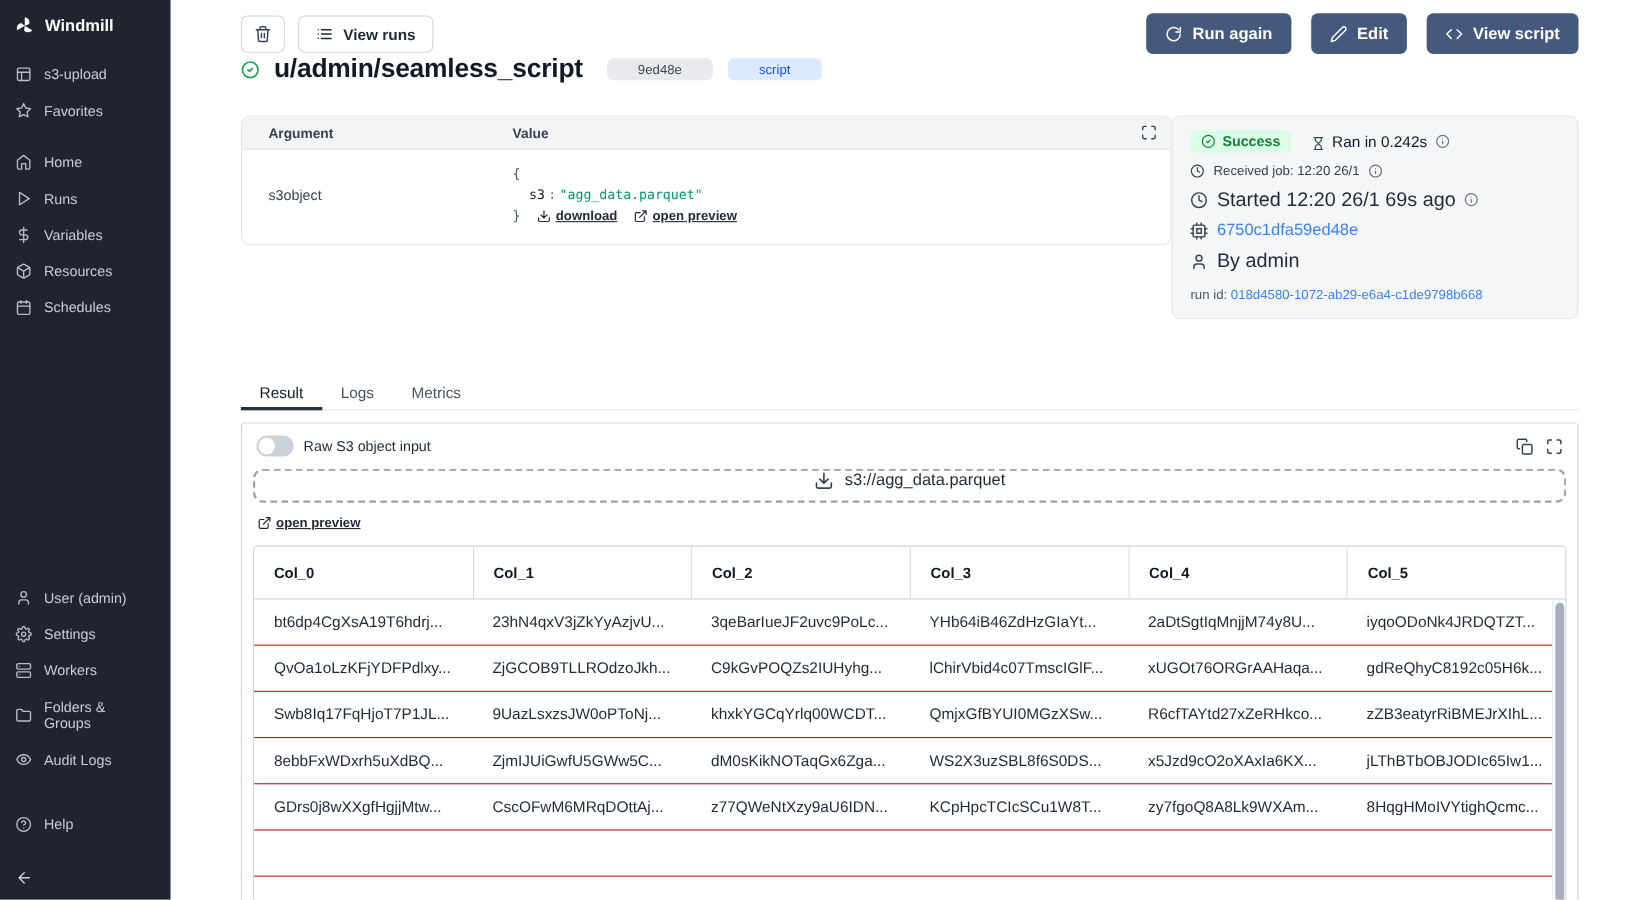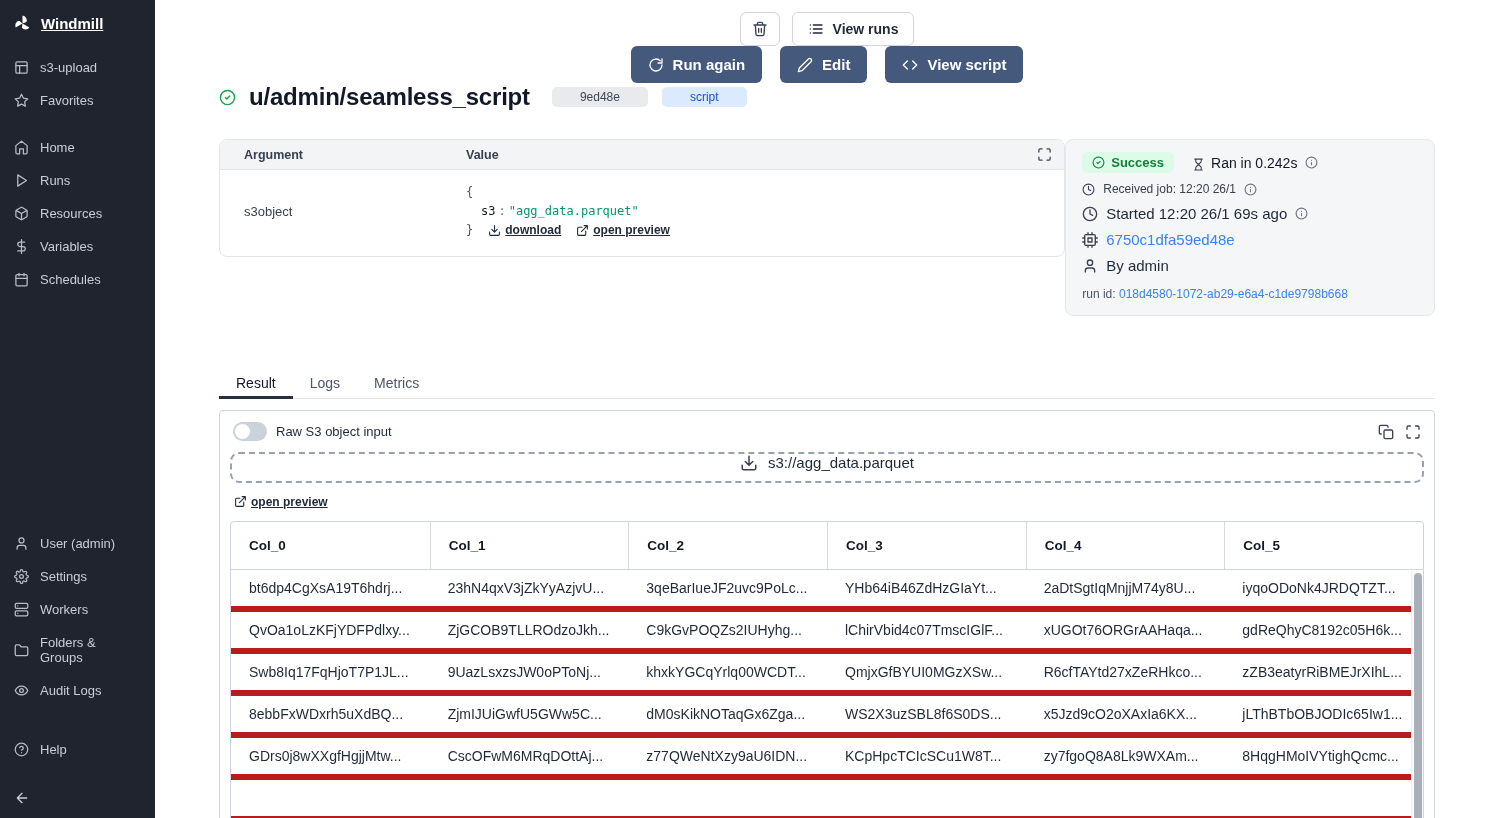--- a/index.html
+++ b/index.html
@@ -10,33 +10,33 @@
     background:#ffffff; color:#1f2937;
   }
   .app { display:flex; width:100%; height:100%; }
 
   
   .ic { width:16px; height:16px; fill:none; stroke:currentColor; stroke-width:2; stroke-linecap:round; stroke-linejoin:round; flex:none; }
   .ic-sm { width:13px; height:13px; }
 
   
   .sidebar { width:155px; flex:none; background:#20242e; color:#c8cdd7; display:flex; flex-direction:column; }
-  .brand { display:flex; align-items:center; gap:9px; padding:14px 14px 18px 13px; color:#fff; font-weight:700; font-size:15px; cursor:pointer;text-decoration:underline; }
+  .brand { display:flex; align-items:center; gap:9px; padding:14px 14px 18px 13px; color:#fff; font-weight:700; font-size:15px; cursor:pointer; }
   .brand .ic { width:19px; height:19px; }
   .side-item { display:flex; align-items:center; gap:11px; padding:9px 14px; font-size:13px; color:#c8cdd7; cursor:pointer; }
   .side-item .ic { width:15px; height:15px; opacity:.9; }
   .side-sep { height:14px; }
   .side-spacer { flex:1; }
   .side-back { padding:8px 14px 12px; margin-top:16px; }
   .side-back .ic { width:16px; height:16px; cursor:pointer; }
 
   
   .main { flex:1; padding:12px 58px 0 64px; overflow:hidden; }
 
-  .toolbar { display:flex; justify-content:space-between; align-items:center;flex-direction:column; }
+  .toolbar { display:flex; justify-content:space-between; align-items:center; }
   .toolbar-left { display:flex; align-items:center; gap:12px; }
   .toolbar-right { display:flex; align-items:center; gap:18px;justify-content:center; }
   .btn { display:inline-flex; align-items:center; gap:9px; border-radius:6px; cursor:pointer; font-family:inherit; }
   .icon-btn { width:40px; height:34px; justify-content:center; background:#fff; border:1px solid #d1d5db; color:#374151; }
   .outline-btn { height:34px; padding:0 15px; background:#fff; border:1px solid #d1d5db; color:#1f2937; font-size:14px; font-weight:600; }
   .dark-btn { height:37px; padding:0 17px; background:#44597c; border:none; color:#fff; font-size:15px; font-weight:600; }
 
   .title-row { display:flex; align-items:center; }
   .title-check { color:#16a34a; display:flex; margin-right:13px; }
   .title-check .ic { width:17px; height:17px; }
@@ -68,21 +68,21 @@
 
   
   .status-card { width:380px; background:#f5f6f8; border:1px solid #e5e7eb; border-radius:8px; padding:12px 16px 14px; }
   .status-row { display:flex; align-items:center; gap:8px; margin-bottom:9px; color:#1f2937; }
   .success-pill { display:inline-flex; align-items:center; gap:6px; background:#dcfce7; color:#15803d; font-size:13px; font-weight:600; padding:3px 10px; border-radius:6px; }
   .success-pill .ic { width:13px; height:13px; }
   .duration-wrap { display:inline-flex; align-items:flex-end; gap:6px; margin-left:10px; font-size:14px; color:#111827; }
   .info-ic { color:#6b7280; }
   .row-ic { color:#374151; }
   .status-small { font-size:12px; color:#374151; }
-  .status-med { font-size:15px; color:#1f2937; }
+  .status-med { font-size:18px; color:#1f2937; }
   .status-link { font-size:15px; color:#3b82f6; cursor:pointer; text-decoration:none; }
   .runid-row { margin-top:13px; font-size:12px; color:#4b5563; }
   .runid-link { color:#3b82f6; cursor:pointer; }
 
   
   .tabs { display:flex; margin-top:50px; border-bottom:1px solid #e5e7eb; }
   .tab { padding:9px 17px 5px; font-size:14px; color:#4b5563; cursor:pointer; }
   .tab.active { color:#111827; font-weight:500; border-bottom:3px solid #27303f; margin-bottom:-1px; }
 
   
@@ -98,21 +98,21 @@
   .file-box { margin:11px 2px 0; height:31px; border:2px dashed #99a1ac; border-radius:9px; display:flex; align-items:flex-start; justify-content:center; gap:10px; font-size:15px; color:#1f2937; cursor:pointer; }
   .file-box .ic { width:18px; height:18px; color:#374151; }
 
   .preview-row { margin:11px 0 0 6px; }
 
   
   .data-table { margin:9px 2px 0; border:1px solid #cfd4db; border-radius:4px 4px 0 0; position:relative; height:470px; overflow:hidden; background:#fff; }
   .dt-header { display:grid; grid-template-columns:repeat(6,1fr); height:48px; border-bottom:1px solid #cfd4db; }
   .dt-hcell { display:flex; align-items:center; padding-left:18px; font-size:13.5px; font-weight:700; color:#111827; }
   .dt-hcell + .dt-hcell { border-left:1px solid #d6dade; }
-  .dt-row { display:grid; grid-template-columns:repeat(6,1fr); height:42px; align-items:center; border-bottom:6px solid #b91c1c; }
+  .dt-row { display:grid; grid-template-columns:repeat(6,1fr); height:42px; align-items:center; border-bottom:1px solid #b91c1c; }
   .dt-cell { font-size:14px; color:#1f2937; padding-left:18px; white-space:nowrap; overflow:hidden; }
   .dt-scroll { position:absolute; top:49px; right:0; bottom:0; width:12px; background:#fafbfc; border-left:1px solid #eceef0; }
   .dt-thumb { position:absolute; top:2px; left:2px; width:8px; height:94%; border-radius:4px; background:#a9b0ba; cursor:pointer; }
 </style>
 </head>
 <body>
 
 <div class="app">
 
   <aside class="sidebar">
@@ -159,32 +159,32 @@
       <span style="display:flex">
           <svg class="ic" viewBox="0 0 24 24">
             <path d="m6 3 14 9-14 9z"></path>
           </svg>
         </span>
       <span>Runs</span>
     </div>
     <div class="side-item">
       <span style="display:flex">
           <svg class="ic" viewBox="0 0 24 24">
+            <path d="M12 1v22M17 5H9.5a3.5 3.5 0 0 0 0 7h5a3.5 3.5 0 0 1 0 7H6"></path>
+          </svg>
+        </span>
+      <span>Variables</span>
+    </div>
+    <div class="side-item">
+      <span style="display:flex">
+          <svg class="ic" viewBox="0 0 24 24">
             <path d="M21 16V8a2 2 0 0 0-1-1.73l-7-4a2 2 0 0 0-2 0l-7 4A2 2 0 0 0 3 8v8a2 2 0 0 0 1 1.73l7 4a2 2 0 0 0 2 0l7-4A2 2 0 0 0 21 16zM3.3 7 12 12l8.7-5M12 22V12"></path>
           </svg>
         </span>
       <span>Resources</span>
-    </div>
-    <div class="side-item">
-      <span style="display:flex">
-          <svg class="ic" viewBox="0 0 24 24">
-            <path d="M12 1v22M17 5H9.5a3.5 3.5 0 0 0 0 7h5a3.5 3.5 0 0 1 0 7H6"></path>
-          </svg>
-        </span>
-      <span>Variables</span>
     </div>
     <div class="side-item">
       <span style="display:flex">
           <svg class="ic" viewBox="0 0 24 24">
             <rect x="3" y="4" width="18" height="18" rx="2"></rect>
             <path d="M16 2v4M8 2v4M3 10h18"></path>
           </svg>
         </span>
       <span>Schedules</span>
     </div>

